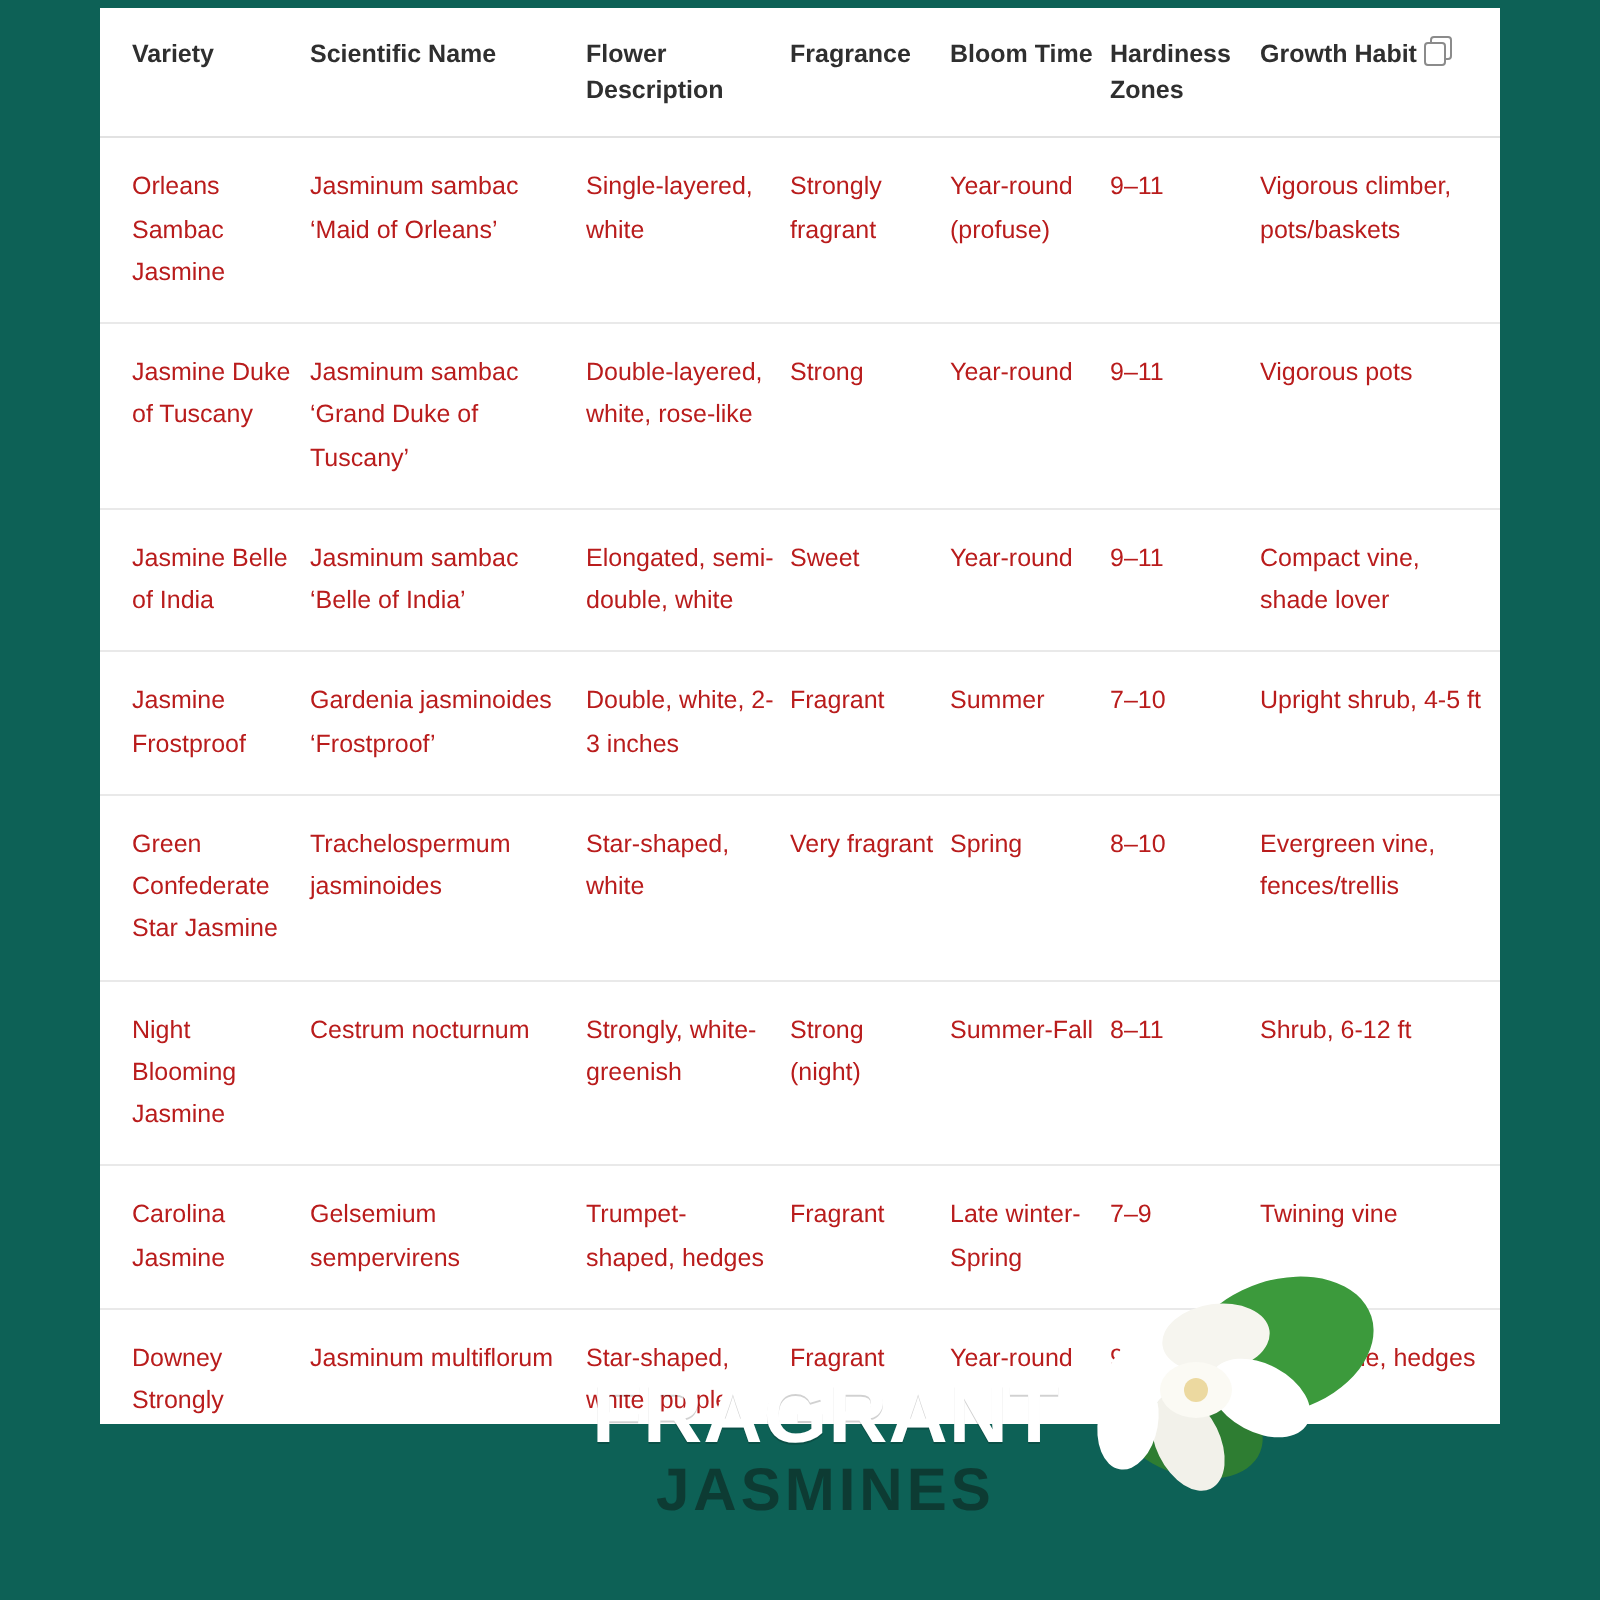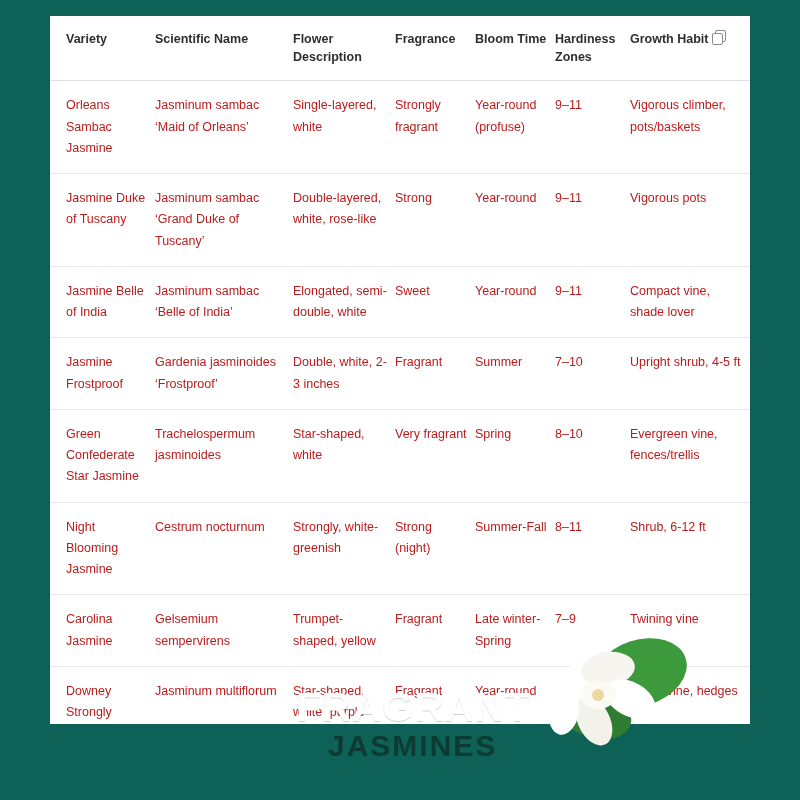--- a/index.html
+++ b/index.html
@@ -10,21 +10,21 @@
     width: 800px;
     height: 800px;
     background: #0d6156;
     font-family: "Liberation Sans", sans-serif;
     overflow: hidden;
     position: relative;
   }
   .card {
     position: absolute;
     left: 50px;
-    top: 16px;
+    top: 4px;
     width: 700px;
     height: 708px;
     background: #ffffff;
     overflow: hidden;
     box-sizing: border-box;
   }
   table.jasmine-table {
     border-collapse: collapse;
     width: 700px;
     table-layout: fixed;
@@ -211,21 +211,21 @@
         <td>Cestrum nocturnum</td>
         <td>Strongly, white-greenish</td>
         <td>Strong (night)</td>
         <td>Summer-Fall</td>
         <td>8–11</td>
         <td>Shrub, 6-12 ft</td>
       </tr>
       <tr>
         <td>Carolina Jasmine</td>
         <td>Gelsemium sempervirens</td>
-        <td>Trumpet-shaped, yellow</td>
+        <td>Trumpet-shaped, hedges</td>
         <td>Fragrant</td>
         <td>Late winter-Spring</td>
         <td>7–9</td>
         <td>Twining vine</td>
       </tr>
       <tr>
         <td>Downey Strongly</td>
         <td>Jasminum multiflorum</td>
         <td>Star-shaped, white (purple tinge)</td>
         <td>Fragrant</td>

